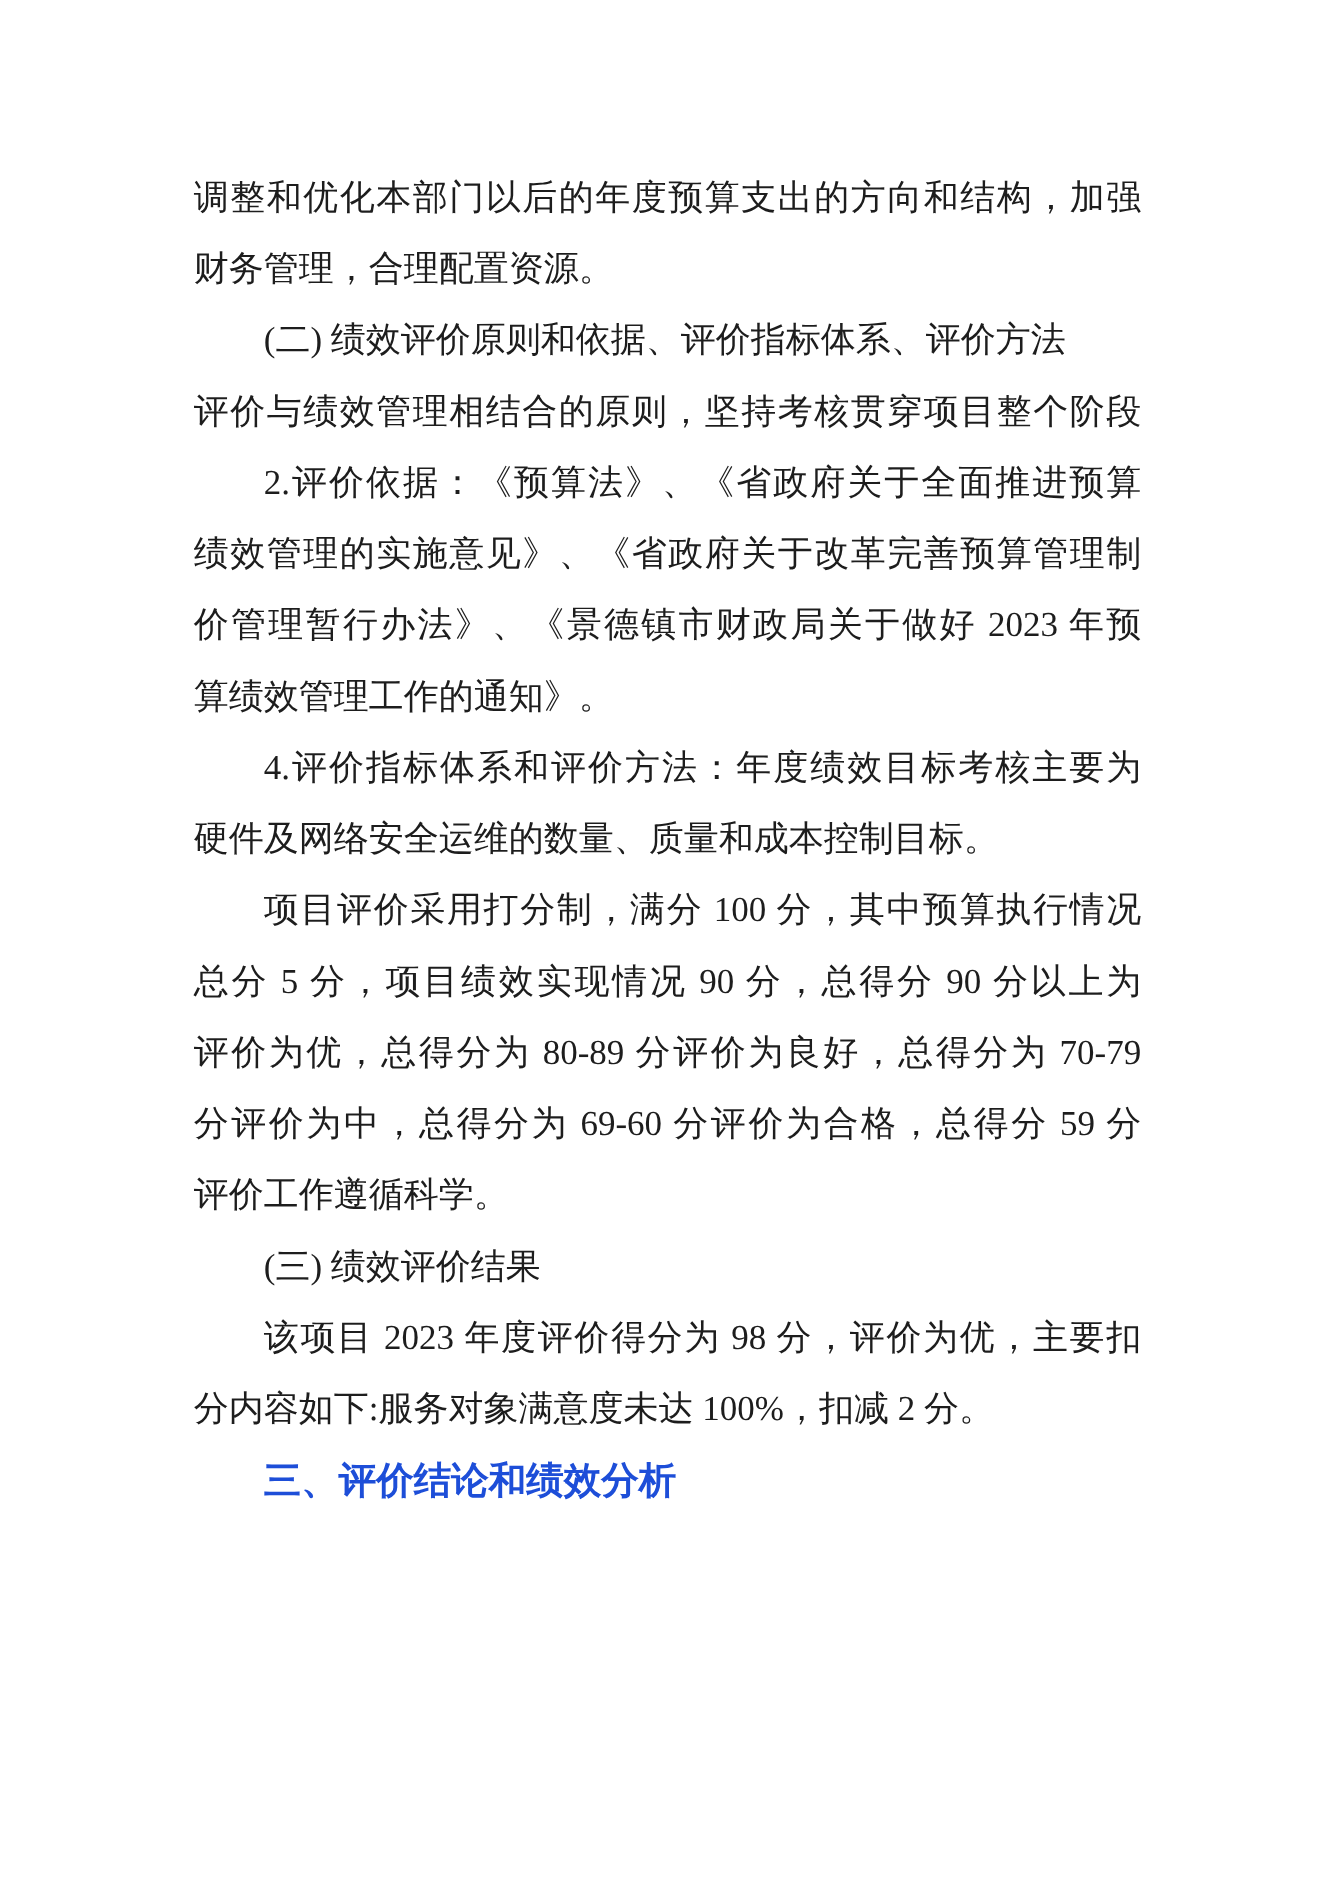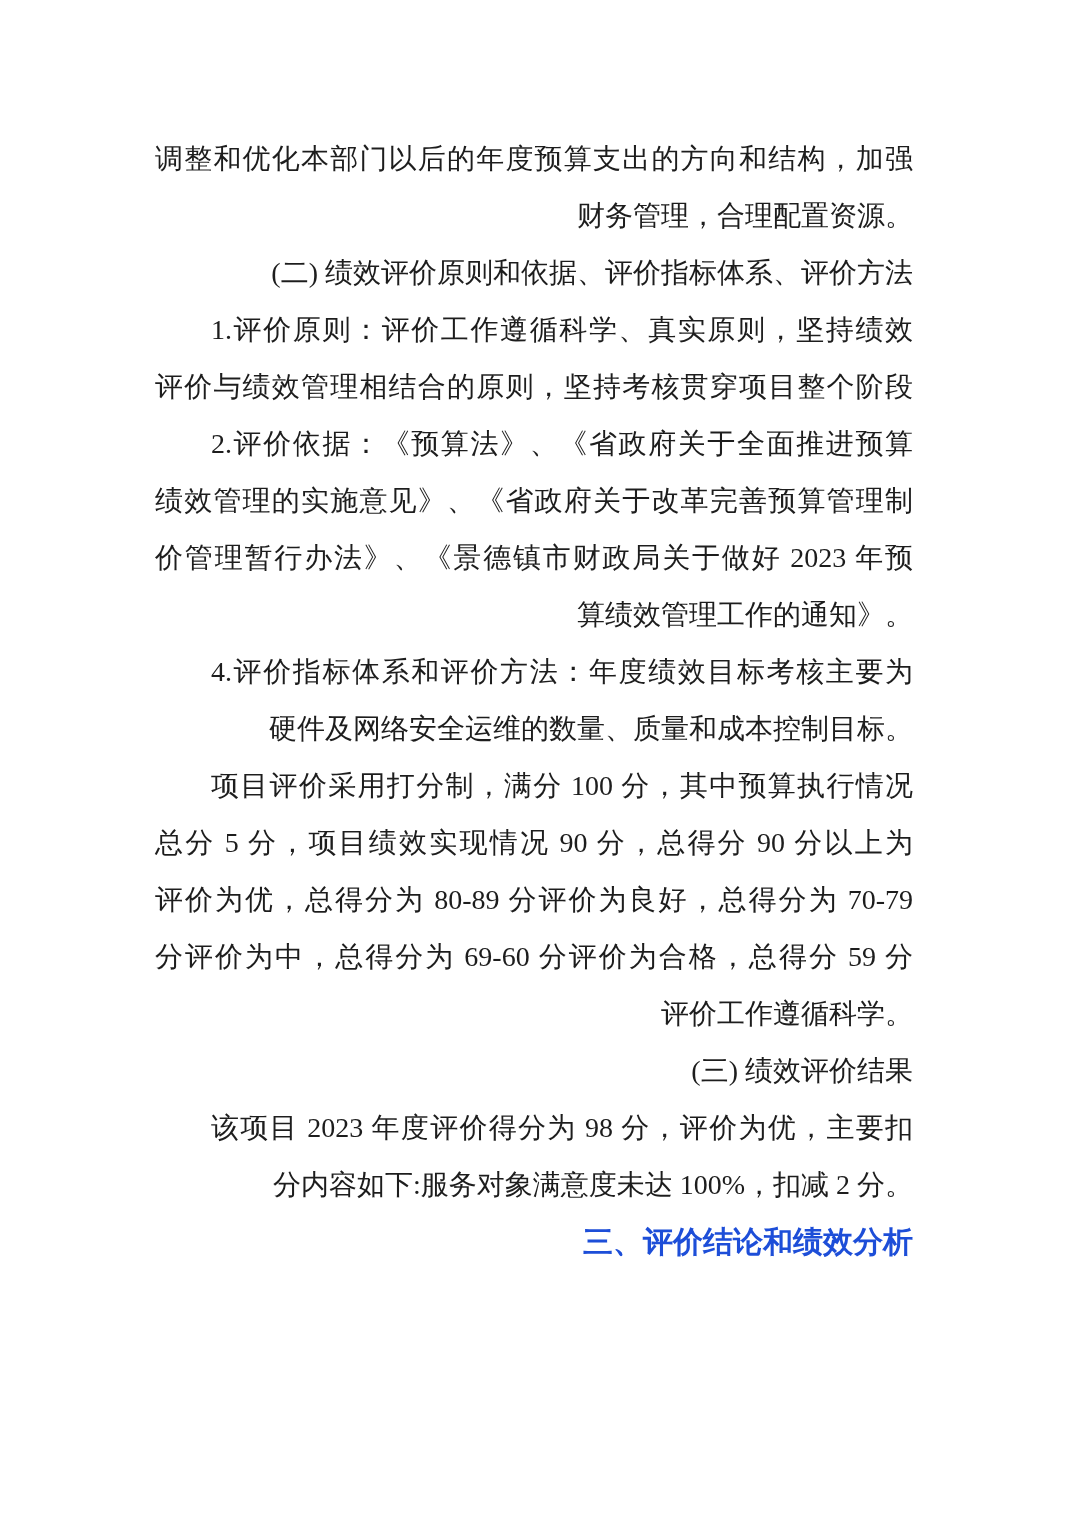--- a/index.html
+++ b/index.html
@@ -19,21 +19,21 @@
     position: absolute;
     left: 155px;
     top: 130px;
     width: 758px;
   }
   .line {
     height: 57px;
     line-height: 57px;
     font-size: 28px;
     color: #1d1d1d;
-    text-align: right;
+    text-align: left;
     white-space: normal;
     overflow: visible;
   }
   .line.justify {
     text-align: justify;
     text-align-last: justify;
   }
   .line.indent {
     text-indent: 56px;
   }
@@ -57,21 +57,20 @@
   }
 </style>
 </head>
 <body>
 
 <div class="page">
   <div class="content">
       <div class="line justify">调整和优化本部门以后的年度预算支出的方向和结构，加强</div>
       <div class="line">财务管理，合理配置资源。</div>
       <div class="line indent">(二) 绩效评价原则和依据、评价指标体系、评价方法</div>
-      <div class="line justify indent">1.评价原则：评价工作遵循科学、真实原则，坚持绩效</div>
       <div class="line justify">评价与绩效管理相结合的原则，坚持考核贯穿项目整个阶段</div>
       <div class="line justify indent">2.评价依据：《预算法》、《省政府关于全面推进预算</div>
       <div class="line justify">绩效管理的实施意见》、《省政府关于改革完善预算管理制</div>
       <div class="line justify">价管理暂行办法》、《景德镇市财政局关于做好 2023 年预</div>
       <div class="line">算绩效管理工作的通知》。</div>
       <div class="line justify indent">4.评价指标体系和评价方法：年度绩效目标考核主要为</div>
       <div class="line">硬件及网络安全运维的数量、质量和成本控制目标。</div>
       <div class="line justify indent">项目评价采用打分制，满分 100 分，其中预算执行情况</div>
       <div class="line justify">总分 5 分，项目绩效实现情况 90 分，总得分 90 分以上为</div>
       <div class="line justify">评价为优，总得分为 80-89 分评价为良好，总得分为 70-79</div>

